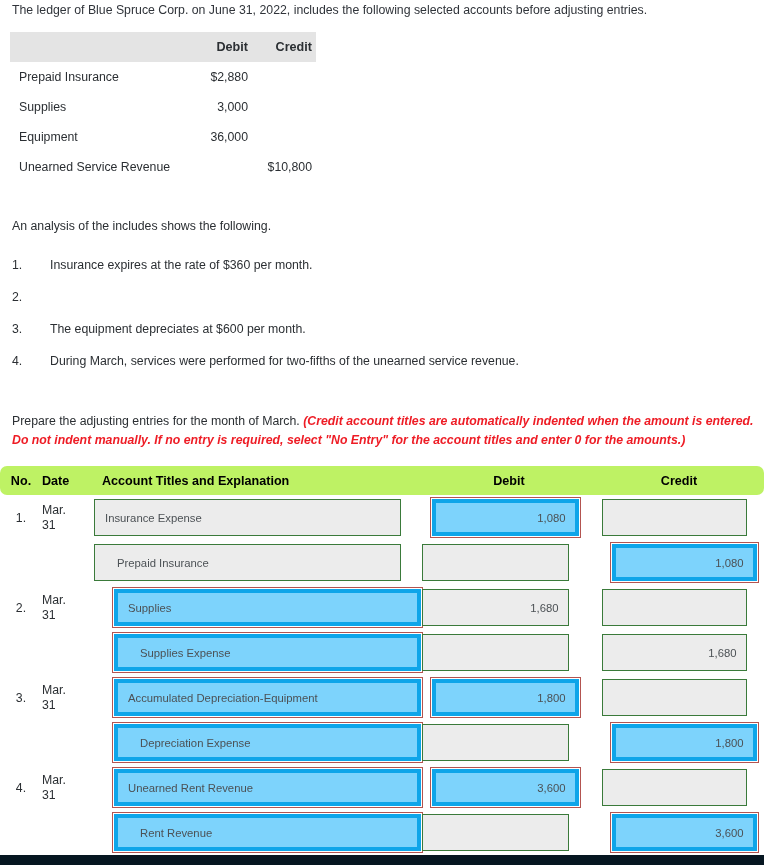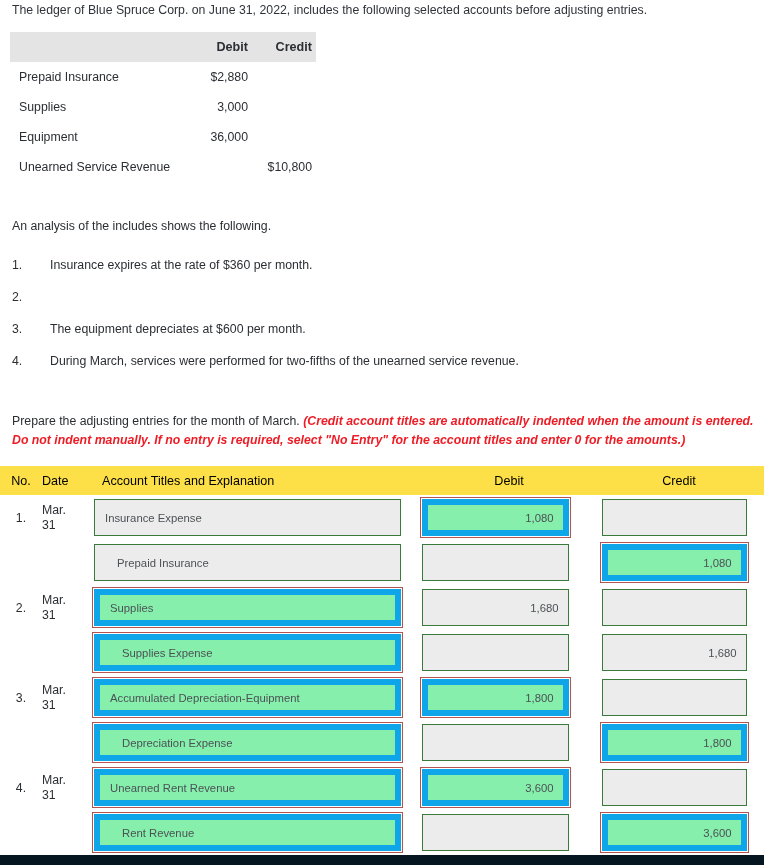--- a/index.html
+++ b/index.html
@@ -44,22 +44,22 @@
   
   .prompt {
     position: absolute; left: 12px; top: 412px; width: 748px;
     font-size: 12.3px; line-height: 19px;
   }
   .prompt .red { color: #ee1c25; font-weight: bold; font-style: italic; }
 
   
   .journal { position: absolute; left: 0; top: 466px; width: 764px; }
   .j-head {
-    background: #fde047; height: 29px; display: flex; align-items: center;
-    font-weight: normal; font-size: 12.6px; color: #000;
+    background: #bef264; height: 29px; display: flex; align-items: center;
+    font-weight: bold; font-size: 12.6px; color: #000; border-radius: 7px;
   }
   .jh-no { width: 42px; text-align: center; }
   .jh-date { width: 52px; text-align: left; }
   .jh-acct { flex: 1; padding-left: 8px; }
   .jh-debit { width: 170px; text-align: center; }
   .jh-credit { width: 170px; text-align: center; }
 
   .j-row { display: flex; align-items: center; height: 45px; }
   .jr-no { width: 42px; text-align: center; font-size: 12.3px; }
   .jr-date {
@@ -76,24 +76,25 @@
     background: #ececec;
     border: 1px solid #3a7a3a;
   }
   .fld.acct { width: 307px; padding-left: 10px; }
   .fld.acct.indent { padding-left: 22px; }
   .fld.amt { width: 147px; justify-content: flex-end; padding-right: 9px; }
   .fld.credit-amt { width: 145px; justify-content: flex-end; padding-right: 9px; }
 
   
   .fld.bad {
-    background: #86efac;
-    border: 6px solid #0ea5e9;
+    background: #7dd3fc;
+    border: 4px solid #0ea5e9;
     outline: 1px solid #b35450;
     outline-offset: 1px;
+    margin-left: 20px;
   }
 
   
   .bottom-bar {
     position: absolute; left: 0; top: 855px; width: 764px; height: 10px;
     background: #061621;
   }
 </style>
 </head>
 <body>

